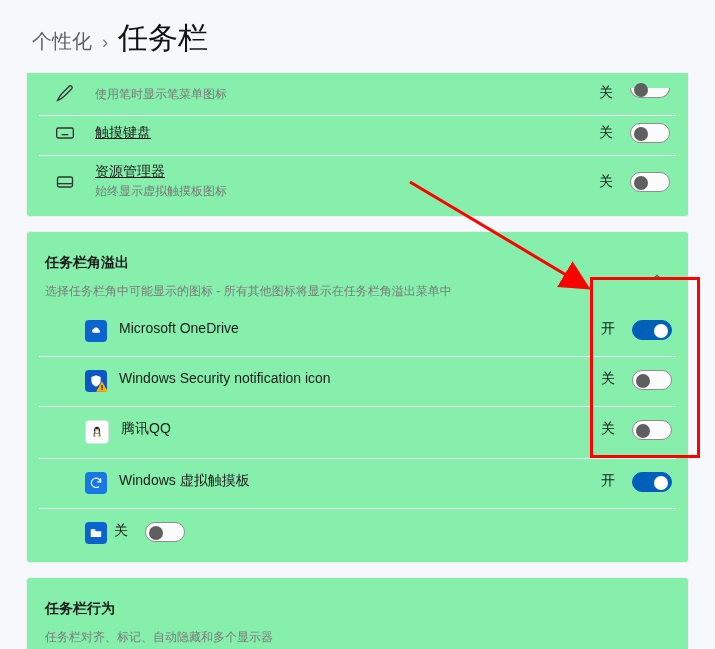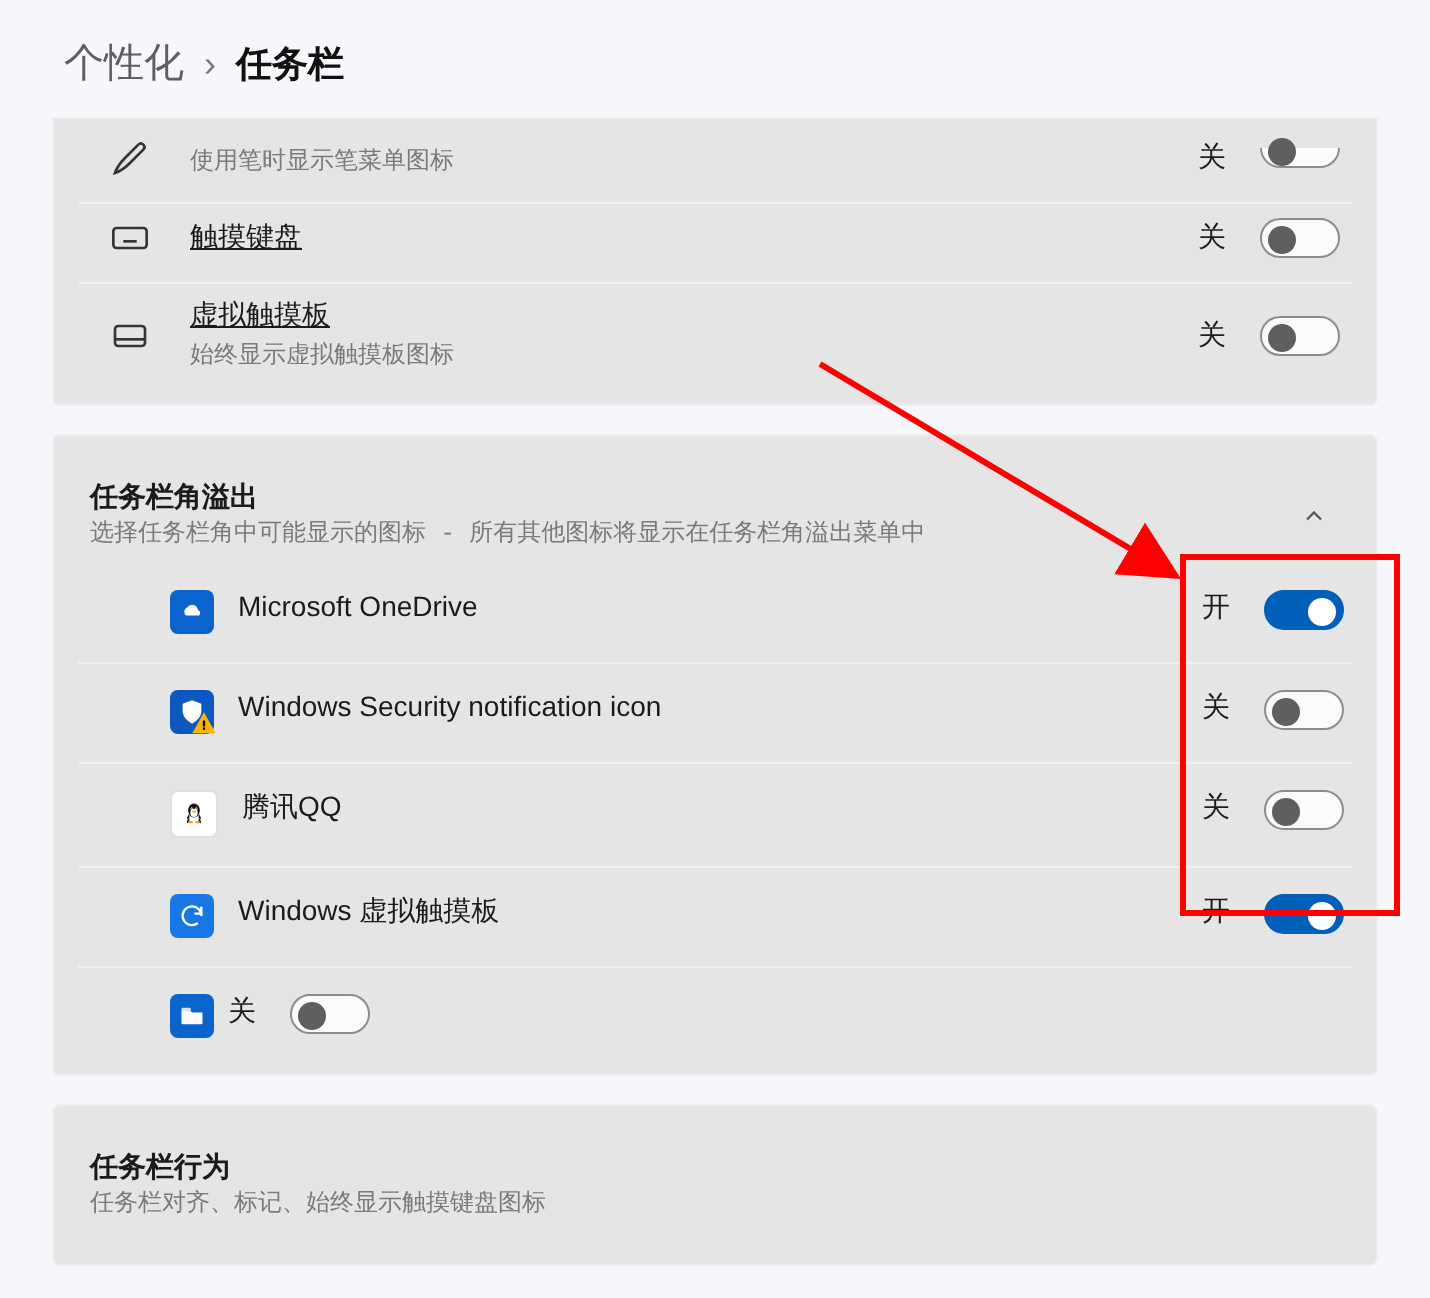--- a/index.html
+++ b/index.html
@@ -1,21 +1,21 @@
 <!DOCTYPE html>
 <html><head>
 <meta charset="utf-8">
 <style>
   html,body{margin:0;padding:0;background:#f6f8fb;font-family:"Microsoft YaHei","Segoe UI",Arial,sans-serif;font-size:14px;color:#1b1b1b;}
   .page{width:715px;height:649px;position:relative;overflow:hidden;box-sizing:border-box;}
   .header{display:flex;align-items:baseline;padding:18px 16px 14px 32px;}
   .crumb-prev{font-size:20px;color:#5f5f5f;}
   .crumb-sep{font-size:18px;color:#777;margin:0 10px;}
-  .crumb-cur{font-size:18px;font-weight:700;color:#111;}
-  .card{background:#e5e5e5;border:1px solid #eceef2;border-radius:4px;margin:0 26px 14px 26px;padding:4px 0;}
+  .crumb-cur{font-size:30px;font-weight:400;color:#111;}
+  .card{background:#86efac;border:1px solid #eceef2;border-radius:4px;margin:0 26px 14px 26px;padding:4px 0;}
   
   .card-top{border-top:none;border-top-left-radius:0;border-top-right-radius:0;padding-top:10px;}
   .row{display:flex;align-items:center;padding:8px 18px 12px 18px;position:relative;}
   .row + .row::before{content:"";position:absolute;left:12px;right:12px;top:0;height:1px;background:#eef0f3;}
   .row-icon{width:40px;display:flex;justify-content:center;align-items:center;color:#353535;}
   .row-icon svg{width:20px;height:20px;}
   .row-text{flex:1;padding-left:10px;}
   .row-title{font-size:14px;color:#1b1b1b;text-decoration:underline;}
   .row-desc{font-size:12px;color:#7a7a7a;margin-top:2px;}
   .row-state{font-size:14px;color:#1b1b1b;width:28px;text-align:center;}
@@ -25,21 +25,21 @@
   .toggle-off .knob{left:3px;background:#5f5f5f;}
   .toggle-on{background:#005fb8;border:1px solid #005fb8;}
   .toggle-on .knob{right:3px;background:#ffffff;}
   
   .toggle-cut{height:10px;border-top:none;border-top-left-radius:0;border-top-right-radius:0;}
   .toggle-cut .knob{top:-5px;}
 
   .group-row{display:flex;align-items:flex-end;padding:18px 18px 6px 18px;}
   .group-text{flex:1;}
   .group-title{font-size:14px;font-weight:600;color:#1b1b1b;}
-  .group-desc{font-size:12px;color:#7a7a7a;margin-top:0;font-family:Liberation Mono, monospace;}
+  .group-desc{font-size:12px;color:#7a7a7a;margin-top:11px;}
   .chevron{width:26px;display:flex;justify-content:center;color:#575757;align-self:center;}
 
   .app-row{display:flex;align-items:flex-start;padding:14px 16px;}
   .app-row + .app-row::before{content:"";position:absolute;left:12px;right:12px;top:0;height:1px;background:#eef0f3;}
   .app-row{position:relative;}
   .indent{width:42px;}
   .app-ico{width:22px;height:22px;border-radius:4px;display:flex;align-items:center;justify-content:center;flex-shrink:0;}
   .app-label{flex:1;padding-left:12px;font-size:14px;color:#1b1b1b;}
 
   
@@ -103,21 +103,21 @@
     </div>
 
     <div class="row">
       <div class="row-icon">
         <svg viewBox="0 0 24 24" fill="none" stroke="currentColor" stroke-width="1.6">
             <rect x="3" y="6" width="18" height="12" rx="2"></rect>
             <path d="M3 14h18"></path>
           </svg>
       </div>
       <div class="row-text">
-        <div class="row-title">虚拟触摸板</div>
+        <div class="row-title">资源管理器</div>
         <div class="row-desc">始终显示虚拟触摸板图标</div>
       </div>
       <div class="row-state">关</div>
       <div class="toggle toggle-off">
           <div class="knob"></div>
         </div>
     </div>
   </div>
 
   <div class="card">
@@ -218,21 +218,21 @@
       <div class="toggle toggle-off">
           <div class="knob"></div>
         </div>
     </div>
   </div>
 
   <div class="card">
     <div class="section-row">
       <div class="group-text">
         <div class="group-title">任务栏行为</div>
-        <div class="group-desc">任务栏对齐、标记、始终显示触摸键盘图标</div>
+        <div class="group-desc">任务栏对齐、标记、自动隐藏和多个显示器</div>
       </div>
     </div>
   </div>
 
   <div class="highlight" id="hl" style="left: 590px; top: 277px; width: 110px; height: 181px;"></div>
   <svg class="arrow" id="arrow" width="715" height="649" style="left:0;top:0;">
     <defs>
       <marker id="ah" markerWidth="12" markerHeight="12" refX="9" refY="5" orient="auto">
         <path d="M0 0 L10 5 L0 10 z" fill="#ff0000"></path>
       </marker>

